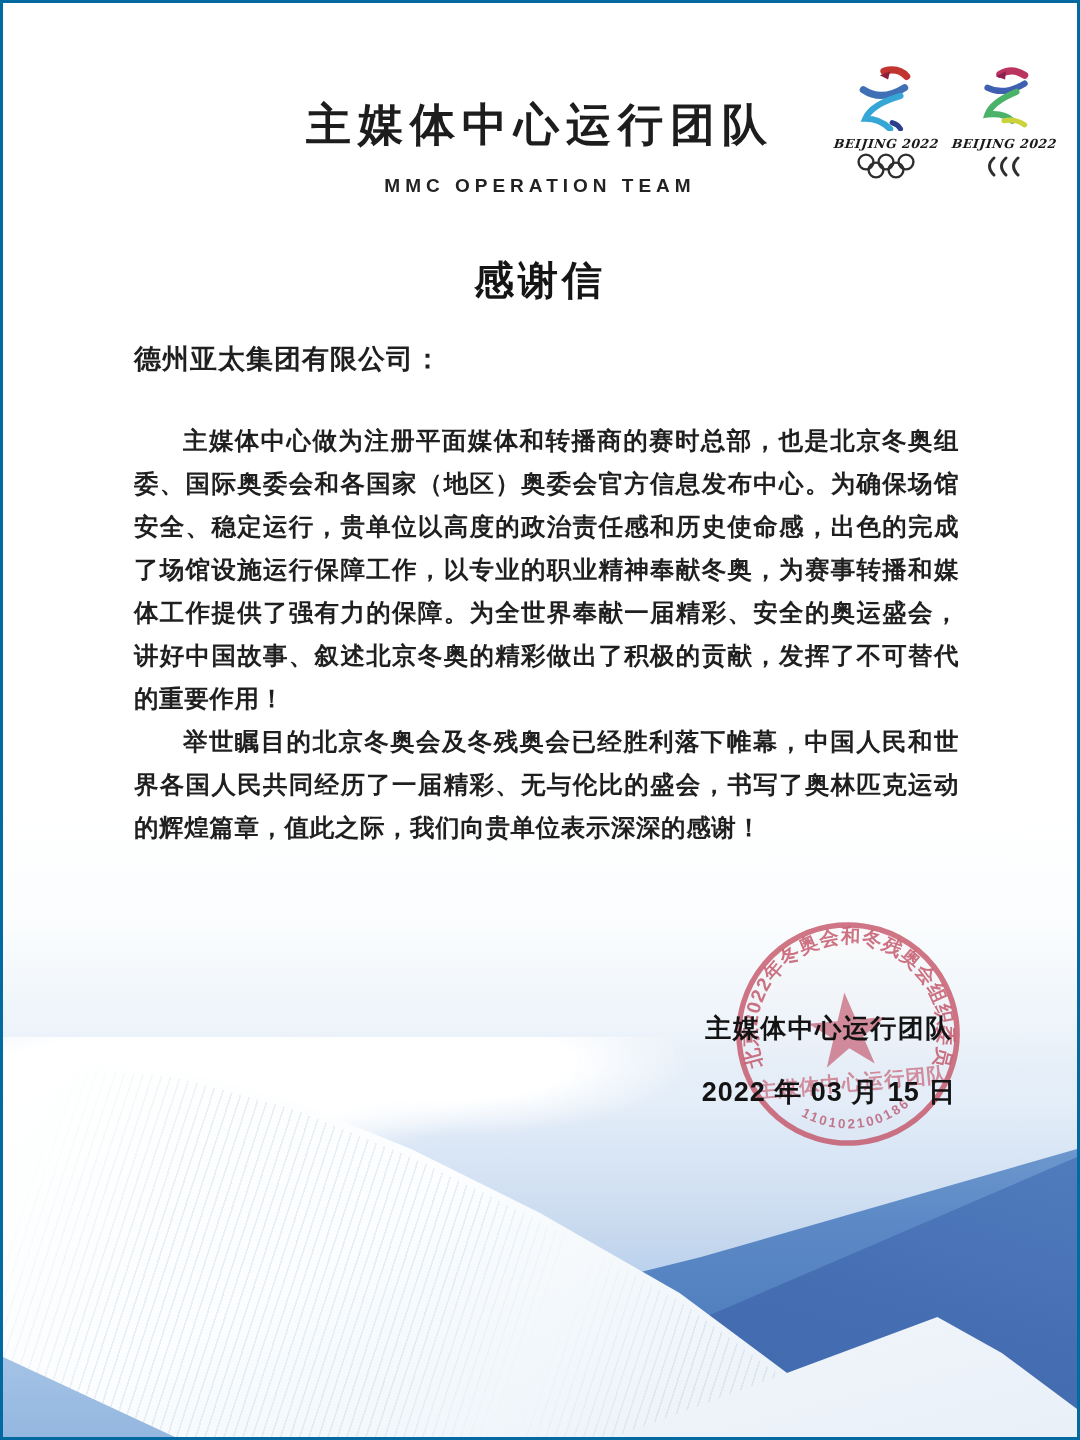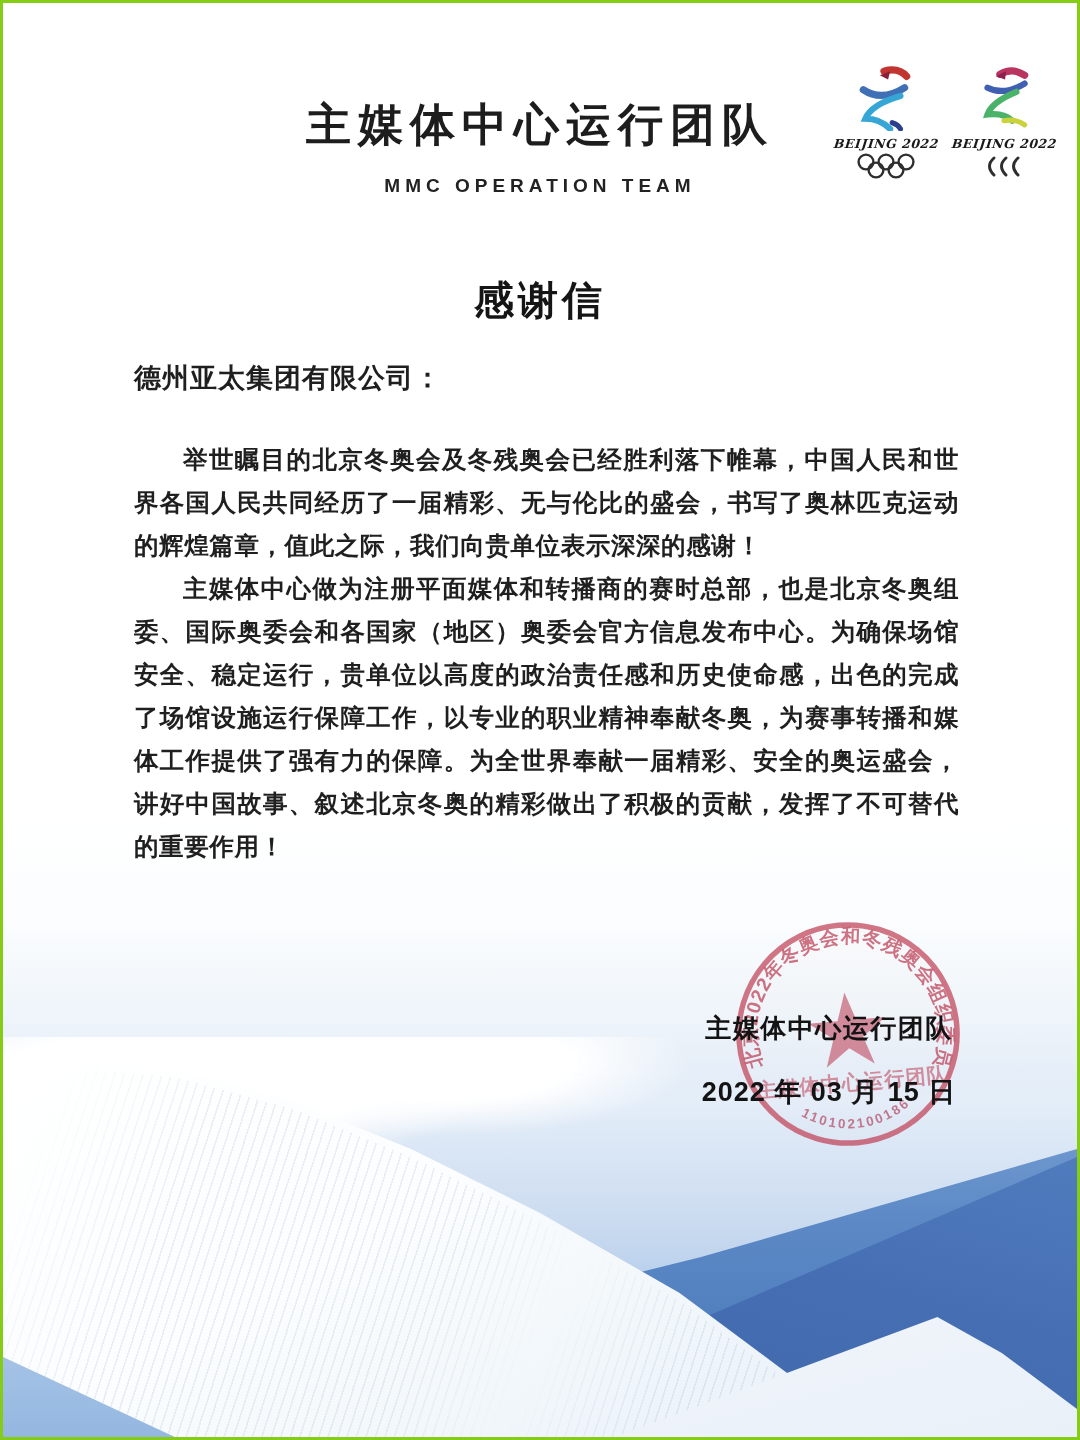--- a/index.html
+++ b/index.html
@@ -2,21 +2,21 @@
 <html><head>
 <meta charset="utf-8">
 <style>
   html,body{margin:0;padding:0;}
   body{
     width:1080px;height:1440px;
     background:#141414;
     font-family:"Liberation Sans","DejaVu Sans",sans-serif;
     position:relative;
   }
-  .canvas{position:absolute;inset:0;background:#84cc16;}
+  .canvas{position:absolute;inset:0;background:#0369a1;}
   .page{
     position:absolute;inset:3px;overflow:hidden;
     background:linear-gradient(180deg,#ffffff 0%,#ffffff 56%,#fbfdfe 64%,#eef4fa 71%,#e0eaf5 78%,#d5e2f0 100%);
   }
 
   
   .org-cn{
     position:absolute;top:92px;left:0;right:0;
     text-align:center;font-size:45px;font-weight:800;letter-spacing:7px;
     color:#1d1d1d;
@@ -31,23 +31,23 @@
   .logo{width:102px;display:flex;flex-direction:column;align-items:center;}
   .logo-label{
     font-family:"DejaVu Serif","Liberation Serif",serif;
     font-style:italic;font-weight:700;font-size:12.5px;letter-spacing:.5px;
     color:#1a1a1a;transform:skewX(-6deg);margin:1px 0 2px 0;white-space:nowrap;
   }
 
   
   .letter-title{
     position:absolute;top:250px;left:0;right:0;
-    text-align:center;font-size:40px;font-weight:800;letter-spacing:4px;color:#151515;margin-top:20px;
+    text-align:center;font-size:40px;font-weight:800;letter-spacing:4px;color:#151515;
   }
-  .content{position:absolute;left:131px;right:118px;top:338px;color:#1f1f1f;margin-top:19px;}
+  .content{position:absolute;left:131px;right:118px;top:338px;color:#1f1f1f;}
   .recipient{font-size:27px;font-weight:800;letter-spacing:1px;margin-bottom:42px;}
   .content p{
     margin:0;font-size:24.5px;font-weight:600;line-height:43px;
     text-indent:2em;text-align:justify;letter-spacing:.6px;
   }
 
   
   .sign-block{position:absolute;left:676px;top:1008px;width:300px;text-align:center;z-index:5;color:#131313;}
   .sig-name{font-size:26px;font-weight:800;letter-spacing:1.5px;white-space:nowrap;}
   .sig-date{font-size:27px;font-weight:800;letter-spacing:1px;margin-top:28px;white-space:nowrap;}
@@ -141,22 +141,22 @@
             </g>
           </svg>
         </span>
       </div>
     </div>
 
     <div class="letter-title">感谢信</div>
 
     <div class="content">
       <div class="recipient">德州亚太集团有限公司：</div>
+      <p>主媒体中心做为注册平面媒体和转播商的赛时总部，也是北京冬奥组委、国际奥委会和各国家（地区）奥委会官方信息发布中心。为确保场馆安全、稳定运行，贵单位以高度的政治责任感和历史使命感，出色的完成了场馆设施运行保障工作，以专业的职业精神奉献冬奥，为赛事转播和媒体工作提供了强有力的保障。为全世界奉献一届精彩、安全的奥运盛会，讲好中国故事、叙述北京冬奥的精彩做出了积极的贡献，发挥了不可替代的重要作用！</p>
       <p>举世瞩目的北京冬奥会及冬残奥会已经胜利落下帷幕，中国人民和世界各国人民共同经历了一届精彩、无与伦比的盛会，书写了奥林匹克运动的辉煌篇章，值此之际，我们向贵单位表示深深的感谢！</p>
-      <p>主媒体中心做为注册平面媒体和转播商的赛时总部，也是北京冬奥组委、国际奥委会和各国家（地区）奥委会官方信息发布中心。为确保场馆安全、稳定运行，贵单位以高度的政治责任感和历史使命感，出色的完成了场馆设施运行保障工作，以专业的职业精神奉献冬奥，为赛事转播和媒体工作提供了强有力的保障。为全世界奉献一届精彩、安全的奥运盛会，讲好中国故事、叙述北京冬奥的精彩做出了积极的贡献，发挥了不可替代的重要作用！</p>
     </div>
 
     <svg class="seal" viewBox="0 0 240 240">
       <defs>
         <path id="sealTopArc" d="M 33.6 151.5 A 92 92 0 1 1 206.4 151.5" fill="none"></path>
         <path id="sealBottomArc" d="M 61.5 195 A 95 95 0 0 0 178.5 195" fill="none"></path>
       </defs>
       <circle cx="120" cy="120" r="110" fill="rgba(240,200,205,0.06)" stroke="#c2485c" stroke-width="5.5" opacity="0.85"></circle>
       <text font-size="19.5" font-weight="700" fill="#c04a5f" opacity="0.88" letter-spacing="1">
         <textPath href="#sealTopArc" startOffset="2%">北京2022年冬奥会和冬残奥会组织委员会</textPath>

